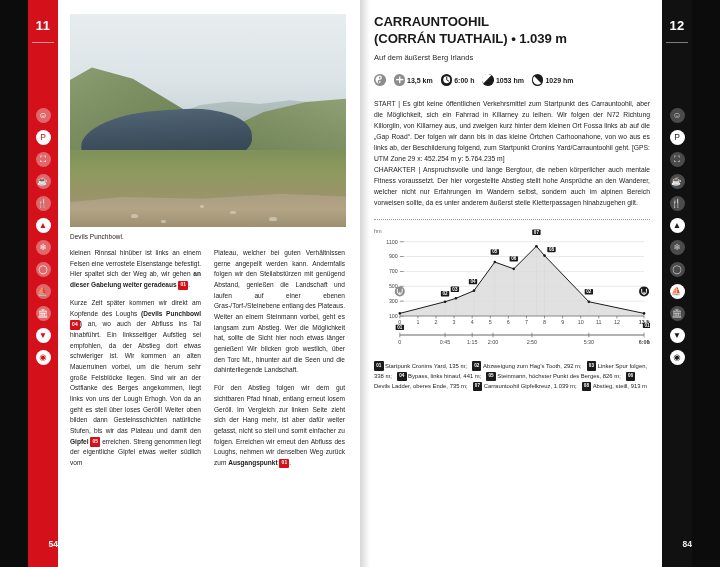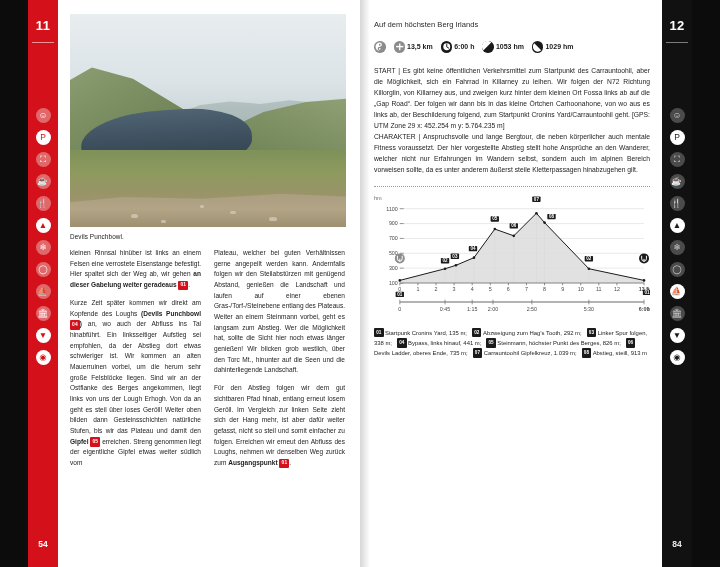--- a/index.html
+++ b/index.html
@@ -65,21 +65,21 @@
     display: flex; align-items: center; justify-content: center;
     font-size: 8.5px; line-height: 1;
     background: #e0686a; color: #ffffff;
   }
   .ic.lit { background: #ffffff; color: #d4101a; }
   .tab-col-dark .ic { background: #4b4b4b; color: #d6d6d6; }
   .tab-col-dark .ic.lit { background: #ffffff; color: #1a1a1a; }
   .page-num-box {
     position: absolute;
     bottom: 18px; left: 0; right: 0;
-    text-align: center;
+    text-align: right;
     color: #ffffff; font-size: 8.5px; font-weight: 700;
   }
 
   .page-body-left {
     position: relative;
     width: 302px; height: 567px;
     padding: 14px 14px 10px 12px;
   }
 
   
@@ -285,21 +285,25 @@
       </div>
 
     </div>
   </div>
 
   <div class="page-right">
 
     <div class="page-body-right">
       <div class="gutter-shadow" style="left:0;"></div>
 
-      <div class="subtitle">Auf dem höchsten Berg Irlands</div>
+      <h1 class="title">
+        <span>CARRAUNTOOHIL</span><br>
+        <span>(CORRÁN TUATHAIL) • 1.039 m</span>
+      </h1>
+      <div class="subtitle">Auf dem äußerst Berg Irlands</div>
 
       <div class="stats">
         <div class="stat">
           <span class="sic grey">
             <svg viewBox="0 0 12 12">
                 <path d="M6 1.6a4.4 4.4 0 0 0 0 8.8 2.2 2.2 0 0 1 0-4.4 2.2 2.2 0 0 0 0-4.4z" fill="#fff"></path>
                 <circle cx="6" cy="3.8" r=".9" fill="#8c8c8c"></circle>
                 <circle cx="6" cy="8.2" r=".9" fill="#fff"></circle>
               </svg>
           </span>

